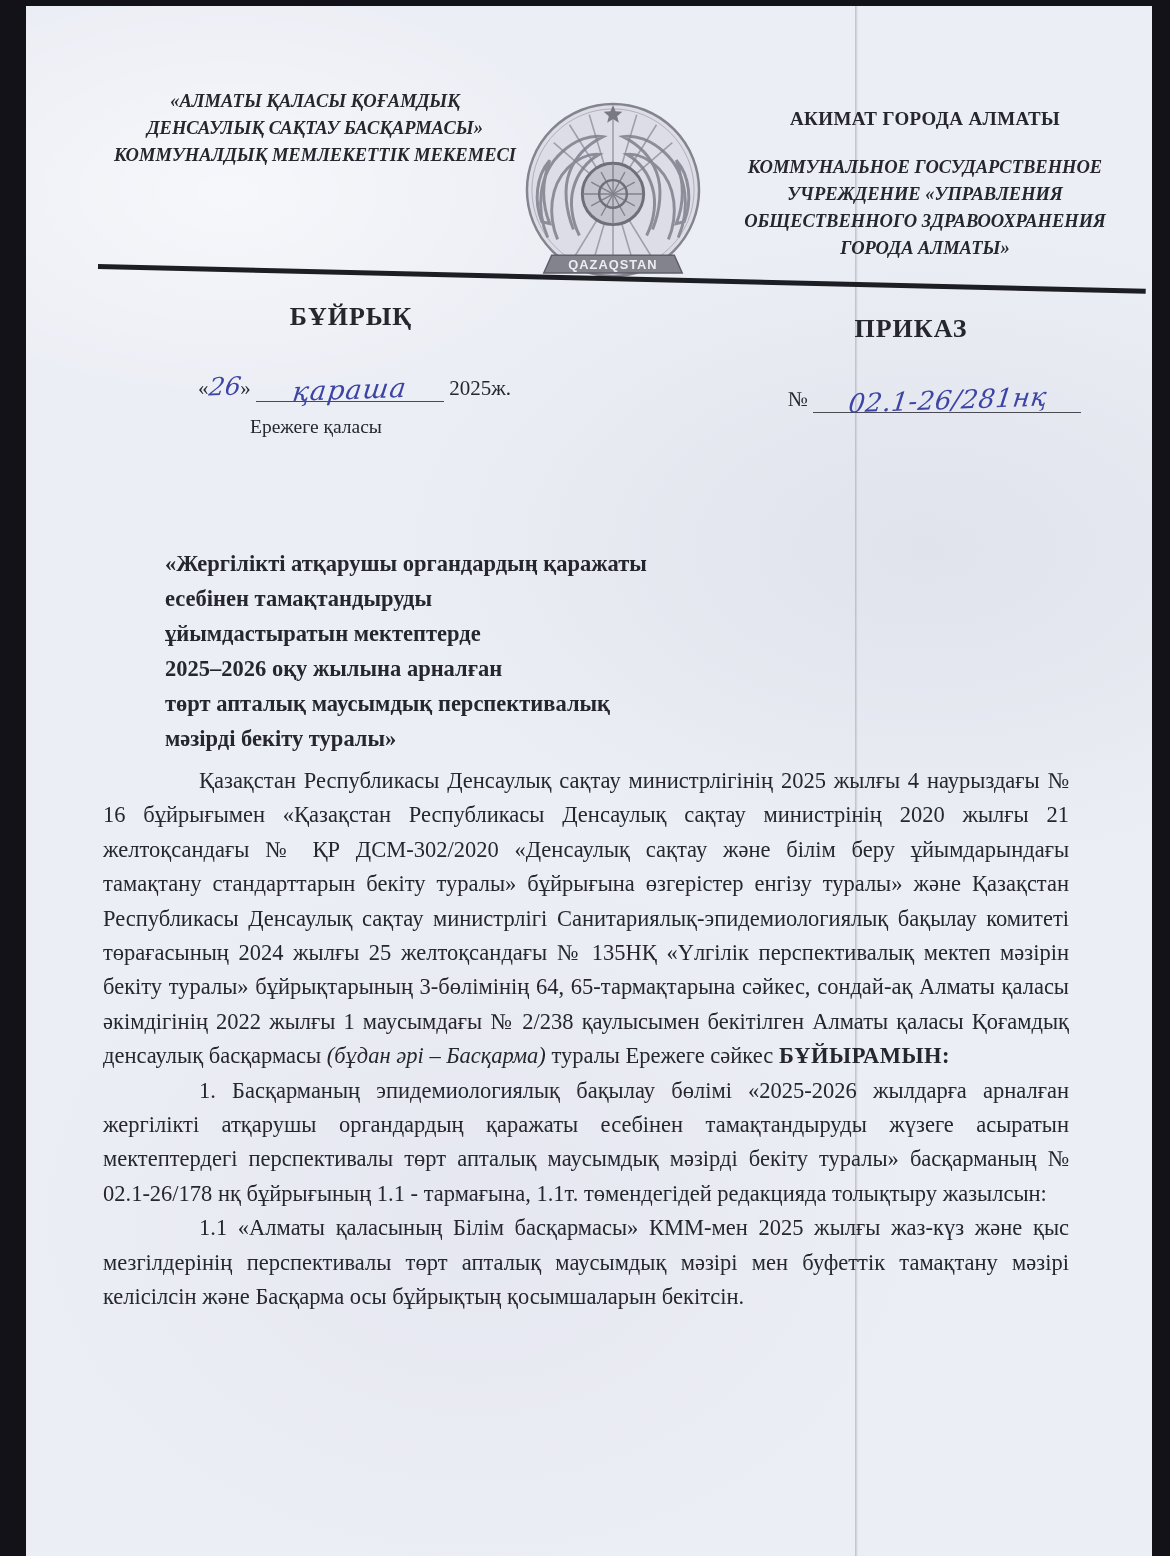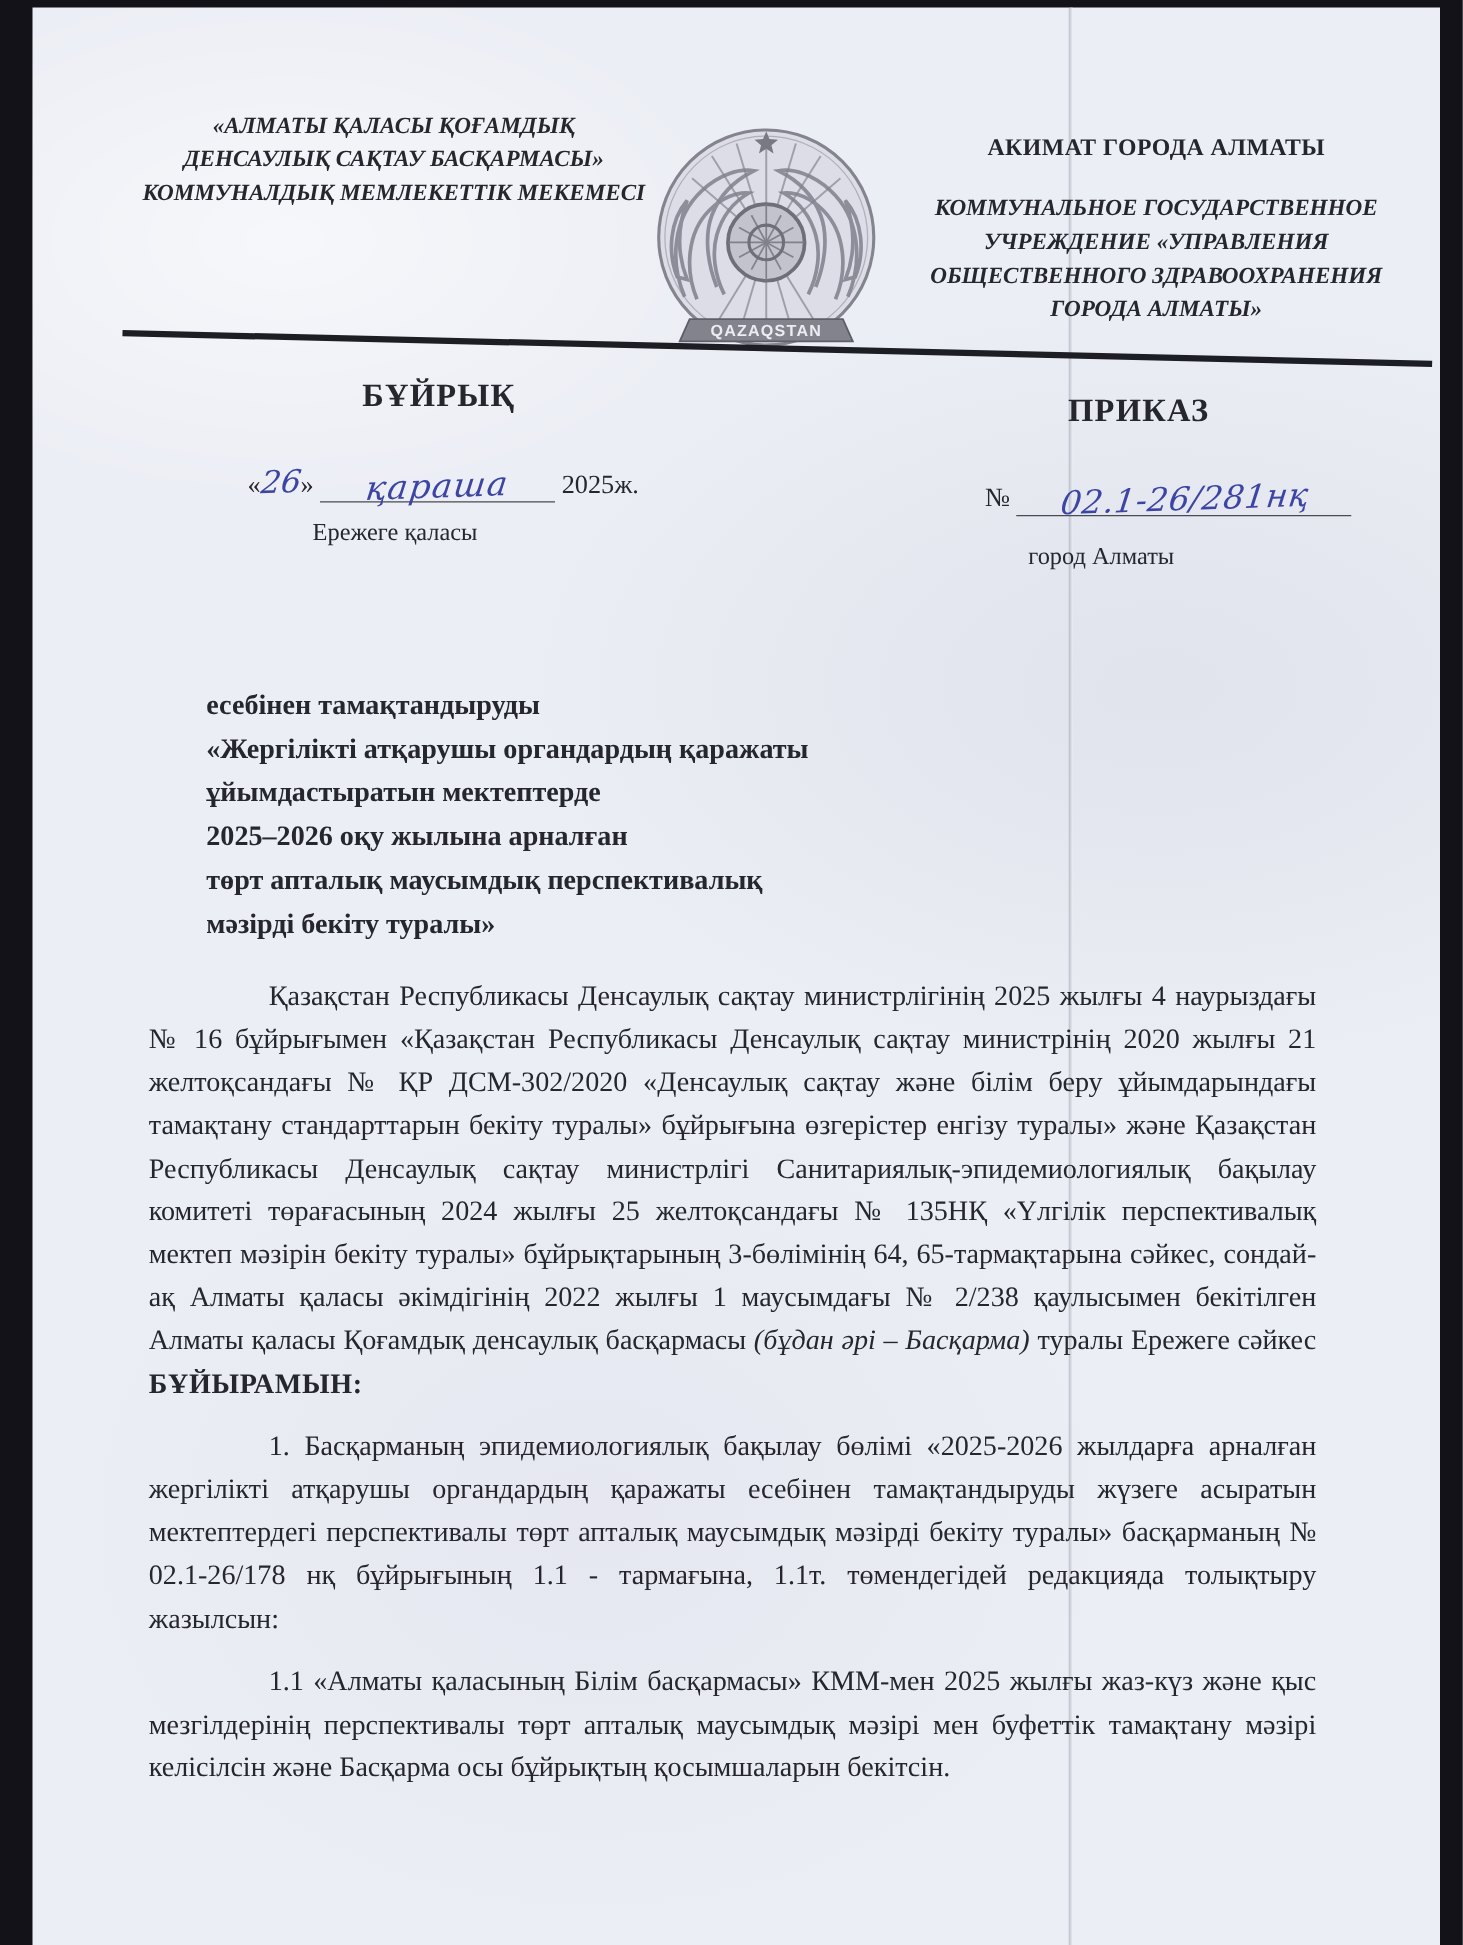--- a/index.html
+++ b/index.html
@@ -63,21 +63,21 @@
   .city-row{margin-top:14px;font-size:19.5px;text-align:center;}
   .order-col.left .city-row{padding-right:70px;}
   .order-col.right .city-row{padding-right:60px;margin-top:22px;}
   
   .subject{position:absolute;left:139px;top:540px;width:700px;
     font-weight:bold;font-size:22.5px;line-height:35px;}
   .subject .subj-line{display:block;}
   
   .body-text{position:absolute;left:77px;top:758px;width:966px;
     font-size:22.5px;line-height:34.4px;}
-  .para{margin:16px;text-align:justify;text-indent:96px;}
+  .para{margin:0;text-align:justify;text-indent:96px;}
   .para .it{font-style:italic;}
   .para .bold{font-weight:bold;letter-spacing:.5px;}
   
   .emblem svg{width:100%;height:100%;}
   .em-stroke{stroke:#80808c;fill:none;}
 </style>
 </head>
 <body>
 
 <div class="scan-frame">
@@ -152,26 +152,25 @@
       </div>
       <div class="city-row">Ережеге қаласы</div>
     </div>
 
     <div class="order-col right">
       <p class="order-title">ПРИКАЗ</p>
       <div class="fill-row">
         <span>№</span>
         <span class="blank-line line-number"><span class="hand hand-number">02.1-26/281нқ</span></span>
       </div>
-      <div class="city-row">город Алматы</div>
     </div>
 
     <div class="subject">
+      <span class="subj-line">«Жергілікті атқарушы органдардың қаражаты</span>
       <span class="subj-line">есебінен тамақтандыруды</span>
-      <span class="subj-line">«Жергілікті атқарушы органдардың қаражаты</span>
       <span class="subj-line">ұйымдастыратын мектептерде</span>
       <span class="subj-line">2025–2026 оқу жылына арналған</span>
       <span class="subj-line">төрт апталық маусымдық перспективалық</span>
       <span class="subj-line">мәзірді бекіту туралы»</span>
     </div>
 
     <div class="body-text">
       <p class="para"><span>Қазақстан Республикасы Денсаулық сақтау министрлігінің 2025 жылғы 4 наурыздағы № 16 бұйрығымен «Қазақстан Республикасы Денсаулық сақтау министрінің 2020 жылғы 21 желтоқсандағы № ҚР ДСМ-302/2020 «Денсаулық сақтау және білім беру ұйымдарындағы тамақтану стандарттарын бекіту туралы» бұйрығына өзгерістер енгізу туралы» және Қазақстан Республикасы Денсаулық сақтау министрлігі Санитариялық-эпидемиологиялық бақылау комитеті төрағасының 2024 жылғы 25 желтоқсандағы № 135НҚ «Үлгілік перспективалық мектеп мәзірін бекіту туралы» бұйрықтарының 3-бөлімінің 64, 65-тармақтарына сәйкес, сондай-ақ Алматы қаласы әкімдігінің 2022 жылғы 1 маусымдағы № 2/238 қаулысымен бекітілген Алматы қаласы Қоғамдық денсаулық басқармасы </span><span class="it">(бұдан әрі – Басқарма)</span><span> туралы Ережеге сәйкес </span><span class="bold">БҰЙЫРАМЫН:</span></p>
       <p class="para">1. Басқарманың эпидемиологиялық бақылау бөлімі «2025-2026 жылдарға арналған жергілікті атқарушы органдардың қаражаты есебінен тамақтандыруды жүзеге асыратын мектептердегі перспективалы төрт апталық маусымдық мәзірді бекіту туралы» басқарманың № 02.1-26/178 нқ бұйрығының 1.1 - тармағына, 1.1т. төмендегідей редакцияда толықтыру жазылсын:</p>
       <p class="para">1.1 «Алматы қаласының Білім басқармасы» КММ-мен 2025 жылғы жаз-күз және қыс мезгілдерінің перспективалы төрт апталық маусымдық мәзірі мен буфеттік тамақтану мәзірі келісілсін және Басқарма осы бұйрықтың қосымшаларын бекітсін.</p>

